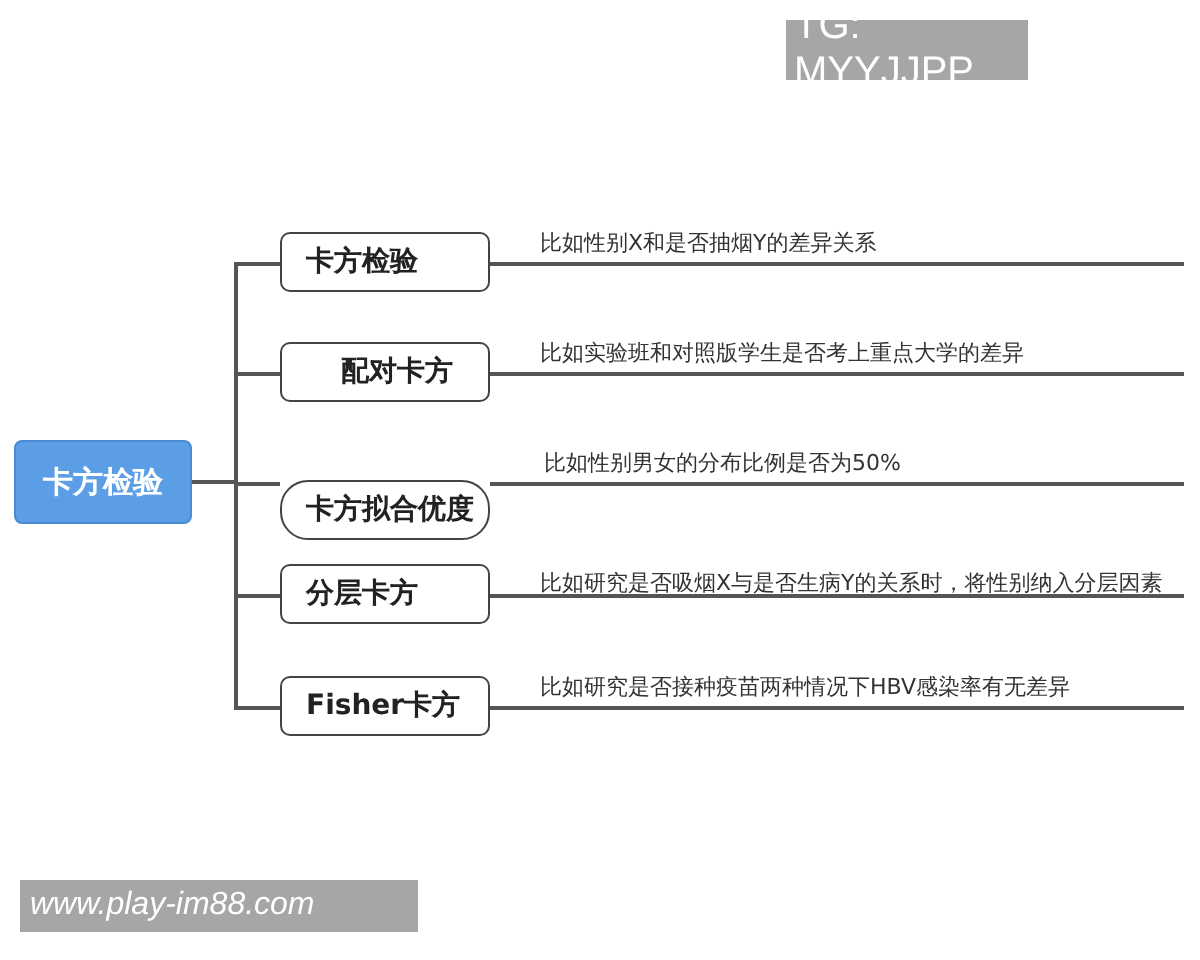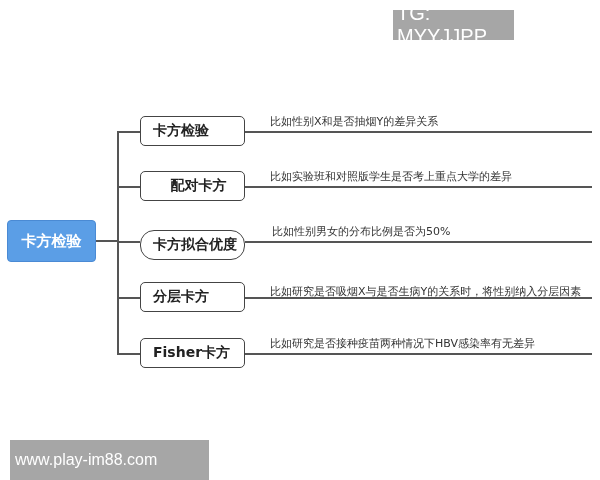--- a/index.html
+++ b/index.html
@@ -40,35 +40,35 @@
 <div class="abs desc" style="top:114px;">比如性别X和是否抽烟Y的差异关系</div>
 
 <div class="abs hline" style="left:117px; top:186px; width:23px;"></div>
 <div class="abs child-node" style="top:171px;justify-content:center;">
   <span>配对卡方</span>
 </div>
 <div class="abs hline" style="left:245px; top:186px; width:347px;"></div>
 <div class="abs desc" style="top:169px;">比如实验班和对照版学生是否考上重点大学的差异</div>
 
 <div class="abs hline" style="left:117px; top:241px; width:23px;"></div>
-<div class="abs child-node" style="top:230px;border-radius:14px;">
+<div class="abs child-node" style="top:240px;border-radius:14px;">
   <span>卡方拟合优度</span>
 </div>
 <div class="abs hline" style="left:245px; top:241px; width:347px;"></div>
 <div class="abs desc" style="top:224px; left:272px;">比如性别男女的分布比例是否为50%</div>
 
 <div class="abs hline" style="left:117px; top:297px; width:23px;"></div>
 <div class="abs child-node" style="top:282px;">
   <span>分层卡方</span>
 </div>
 <div class="abs hline" style="left:245px; top:297px; width:347px;"></div>
 <div class="abs desc" style="top:284px;">比如研究是否吸烟X与是否生病Y的关系时，将性别纳入分层因素</div>
 
 <div class="abs hline" style="left:117px; top:353px; width:23px;"></div>
 <div class="abs child-node" style="top:338px;">
   <span>Fisher卡方</span>
 </div>
 <div class="abs hline" style="left:245px; top:353px; width:347px;"></div>
 <div class="abs desc" style="top:336px;">比如研究是否接种疫苗两种情况下HBV感染率有无差异</div>
 
-<div class="abs badge" style="left:10px; top:440px; width:199px; height:40px; font-size:16px; padding-left:5px; box-sizing:border-box;">
+<div class="abs badge" style="left:10px; top:440px; width:199px; height:26px; font-size:16px; padding-left:5px; box-sizing:border-box;font-style:italic;">
   <span>www.play-im88.com</span>
 </div>
 
 </body></html>

